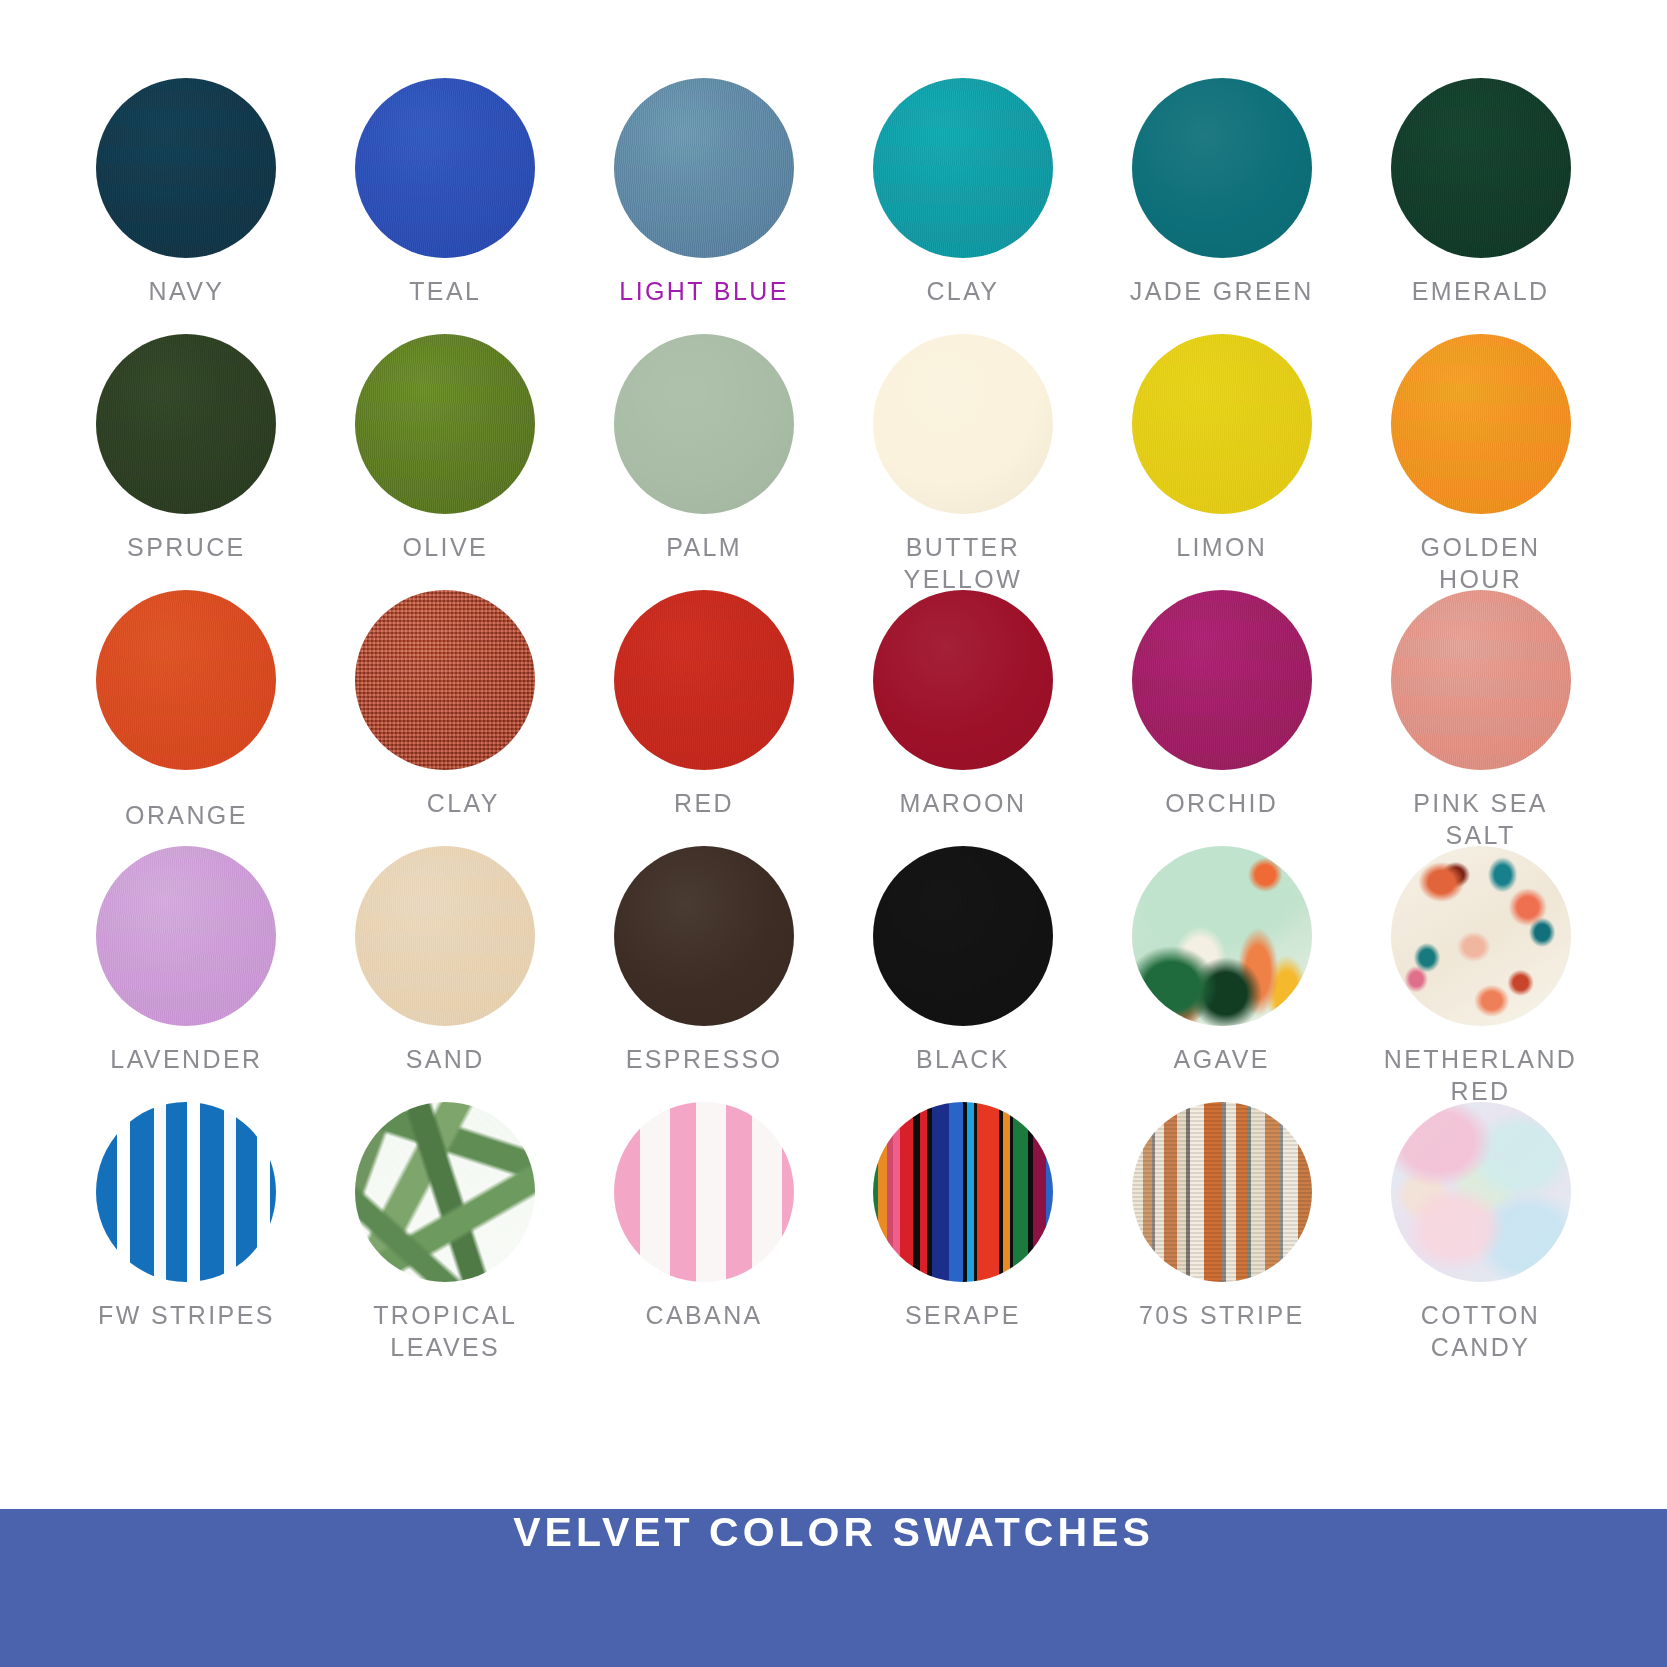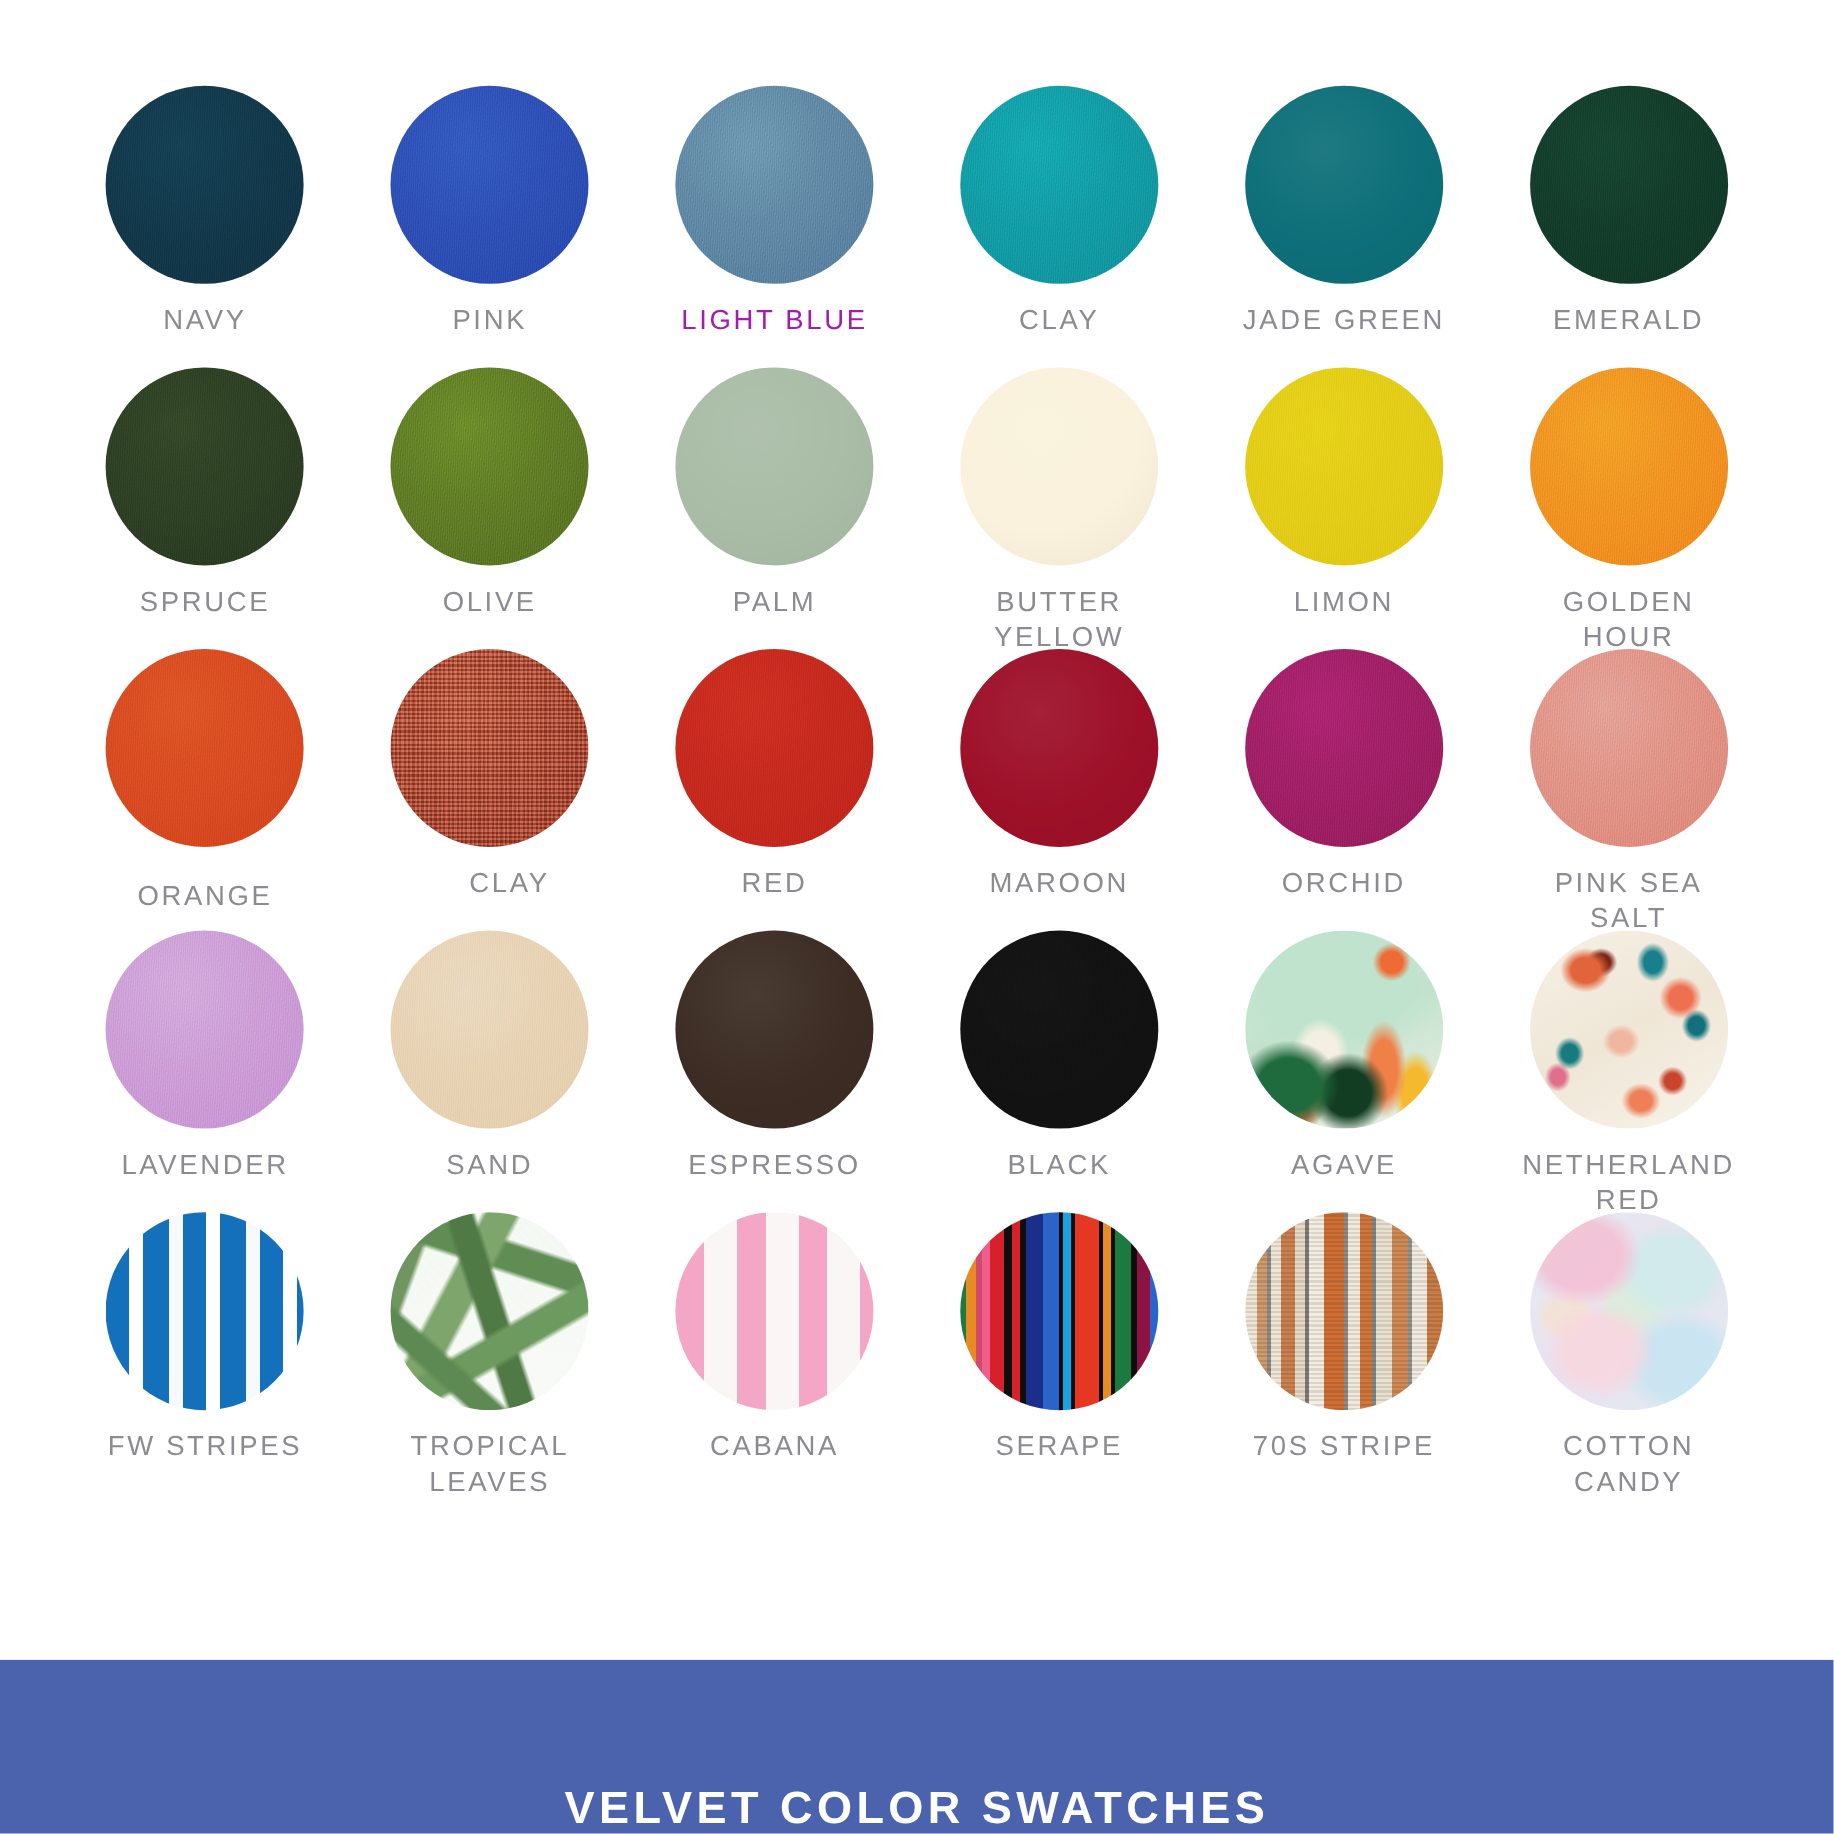--- a/index.html
+++ b/index.html
@@ -103,21 +103,21 @@
     line-height: 1.26;
     font-weight: 400;
     white-space: pre-line;
     font-family: "Liberation Sans", sans-serif;
   }
 
   #footer-banner {
     flex: 0 0 auto;
     height: 158px;
     display: flex;
-    align-items: flex-end;
+    align-items: flex-start;
     justify-content: center;
   }
 
   #footer-title {
     color: #ffffff;
     font-size: 41px;
     letter-spacing: 4px;
     font-weight: 700;
     text-align: center;
     font-family: "Liberation Sans", sans-serif;
@@ -133,21 +133,21 @@
         <div class="swatch-cell">
           <div class="swatch-disc-wrap">
             <div class="swatch-disc solid" style="background: rgb(18, 56, 74);"></div>
           </div>
           <div class="swatch-label" style="color: rgb(139, 139, 145);">NAVY</div>
         </div>
         <div class="swatch-cell">
           <div class="swatch-disc-wrap">
             <div class="swatch-disc solid" style="background: rgb(45, 79, 181);"></div>
           </div>
-          <div class="swatch-label" style="color: rgb(139, 139, 145);">PINK</div>
+          <div class="swatch-label" style="color: rgb(139, 139, 145);">TEAL</div>
         </div>
         <div class="swatch-cell">
           <div class="swatch-disc-wrap">
             <div class="swatch-disc solid" style="background: rgb(95, 135, 164);"></div>
           </div>
           <div class="swatch-label" style="color: #a21caf;">LIGHT BLUE</div>
         </div>
         <div class="swatch-cell">
           <div class="swatch-disc-wrap">
             <div class="swatch-disc solid" style="background: rgb(18, 155, 164);"></div>

